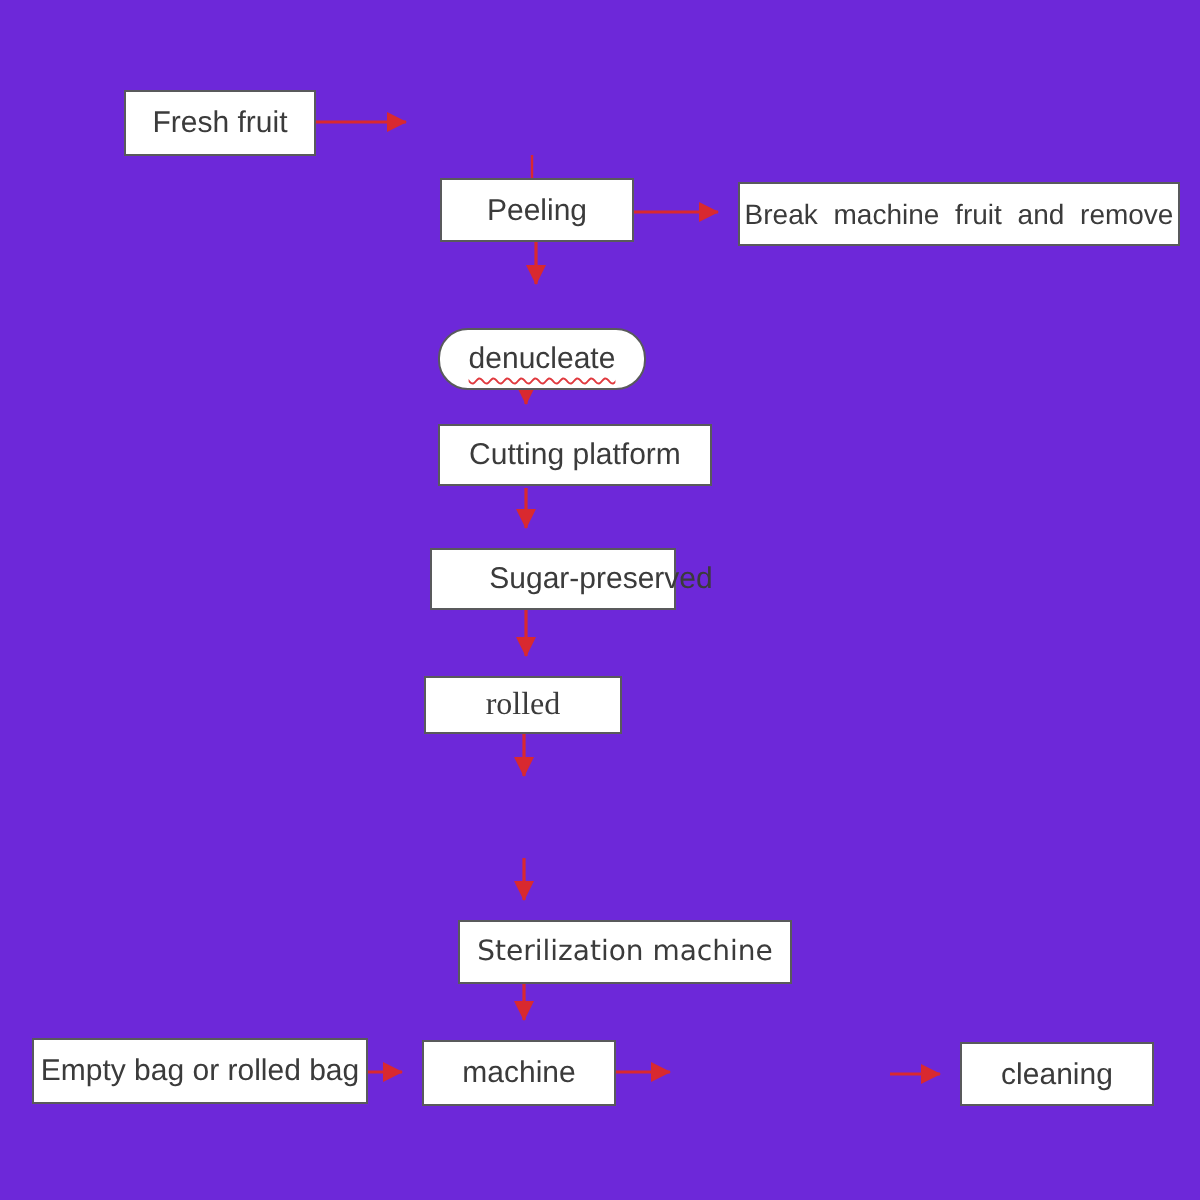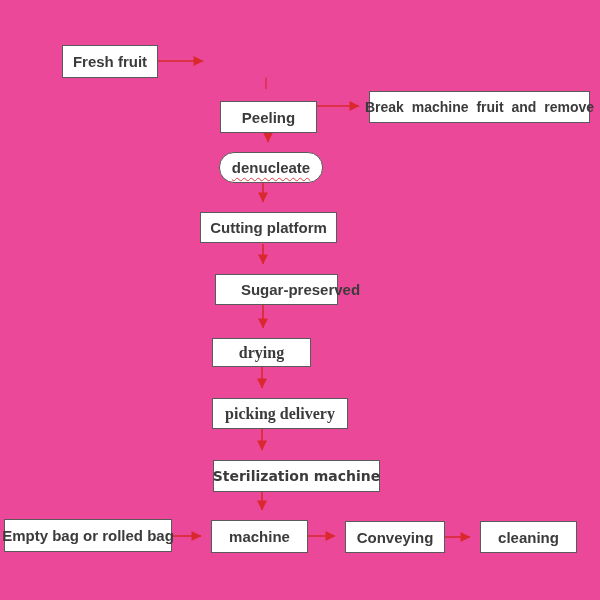--- a/index.html
+++ b/index.html
@@ -5,23 +5,22 @@
   html, body {
     margin: 0;
     padding: 0;
     background: #ffffff;
     font-family: "Liberation Sans", sans-serif;
   }
   #canvas {
     position: relative;
     width: 600px;
     height: 600px;
-    background: #ec4899;
+    background: #6d28d9;
     overflow: hidden;
-    font-weight: bold;
   }
   #arrow-layer {
     position: absolute;
     left: 0; top: 0;
     width: 600px; height: 600px;
     z-index: 1;
   }
   .node {
     position: absolute;
     box-sizing: border-box;
@@ -36,20 +35,21 @@
     white-space: nowrap;
     z-index: 2;
   }
   .serif {
     font-family: "Liberation Serif", serif;
     font-size: 16px;
   }
   .humanist {
     font-family: "DejaVu Sans", sans-serif;
     font-size: 14px;
+    margin-left: 16px;
   }
   .wavy-underline {
     text-decoration: underline;
     text-decoration-style: wavy;
     text-decoration-color: #e0393e;
     text-decoration-thickness: 1px;
     text-underline-offset: 4px;
   }
   .wide-words {
     word-spacing: 4px;
@@ -80,39 +80,37 @@
       <line x1="262" y1="492" x2="262" y2="510" marker-end="url(#rhead)"></line>
       <line x1="172" y1="536" x2="201" y2="536" marker-end="url(#rhead)"></line>
       <line x1="308" y1="536" x2="335" y2="536" marker-end="url(#rhead)"></line>
       <line x1="445" y1="537" x2="470" y2="537" marker-end="url(#rhead)"></line>
     </g>
   </svg>
 
   <div class="node" style="left:62px; top:45px; width:96px; height:33px;">Fresh fruit</div>
 
 
-  <div class="node" style="left:220px; top:101px; width:97px; height:32px;">Peeling</div>
+  <div class="node" style="left:220px; top:89px; width:97px; height:32px;">Peeling</div>
 
   <div class="node wide-words" style="left:369px; top:91px; width:221px; height:32px;">Break machine fruit and remove</div>
 
-  <div class="node" style="left:219px; top:152px; width:104px; height:31px;border-radius:15px;">
+  <div class="node" style="left:219px; top:164px; width:104px; height:31px;border-radius:15px;">
     <span class="wavy-underline">denucleate</span>
   </div>
 
-  <div class="node" style="left:200px; top:212px; width:137px; height:31px;">Cutting platform</div>
+  <div class="node" style="left:219px; top:212px; width:137px; height:31px;">Cutting platform</div>
 
   <div class="node" style="left:215px; top:274px; width:123px; height:31px;padding-left:48px;">Sugar-preserved</div>
 
-  <div class="node serif" style="left:212px; top:338px; width:99px; height:29px;">drying</div>
+  <div class="node serif" style="left:212px; top:338px; width:99px; height:29px;">rolled</div>
 
-  <div class="node serif" style="left:212px; top:398px; width:136px; height:31px;">picking delivery</div>
 
   <div class="node humanist" style="left:213px; top:460px; width:167px; height:32px;">Sterilization machine</div>
 
-  <div class="node" style="left:4px; top:519px; width:168px; height:33px;">Empty bag or rolled bag</div>
+  <div class="node" style="left:16px; top:519px; width:168px; height:33px;">Empty bag or rolled bag</div>
 
   <div class="node" style="left:211px; top:520px; width:97px; height:33px;">machine</div>
 
-  <div class="node" style="left:345px; top:521px; width:100px; height:32px;">Conveying</div>
 
   <div class="node" style="left:480px; top:521px; width:97px; height:32px;">cleaning</div>
 
 </div>
 
 </body></html>

